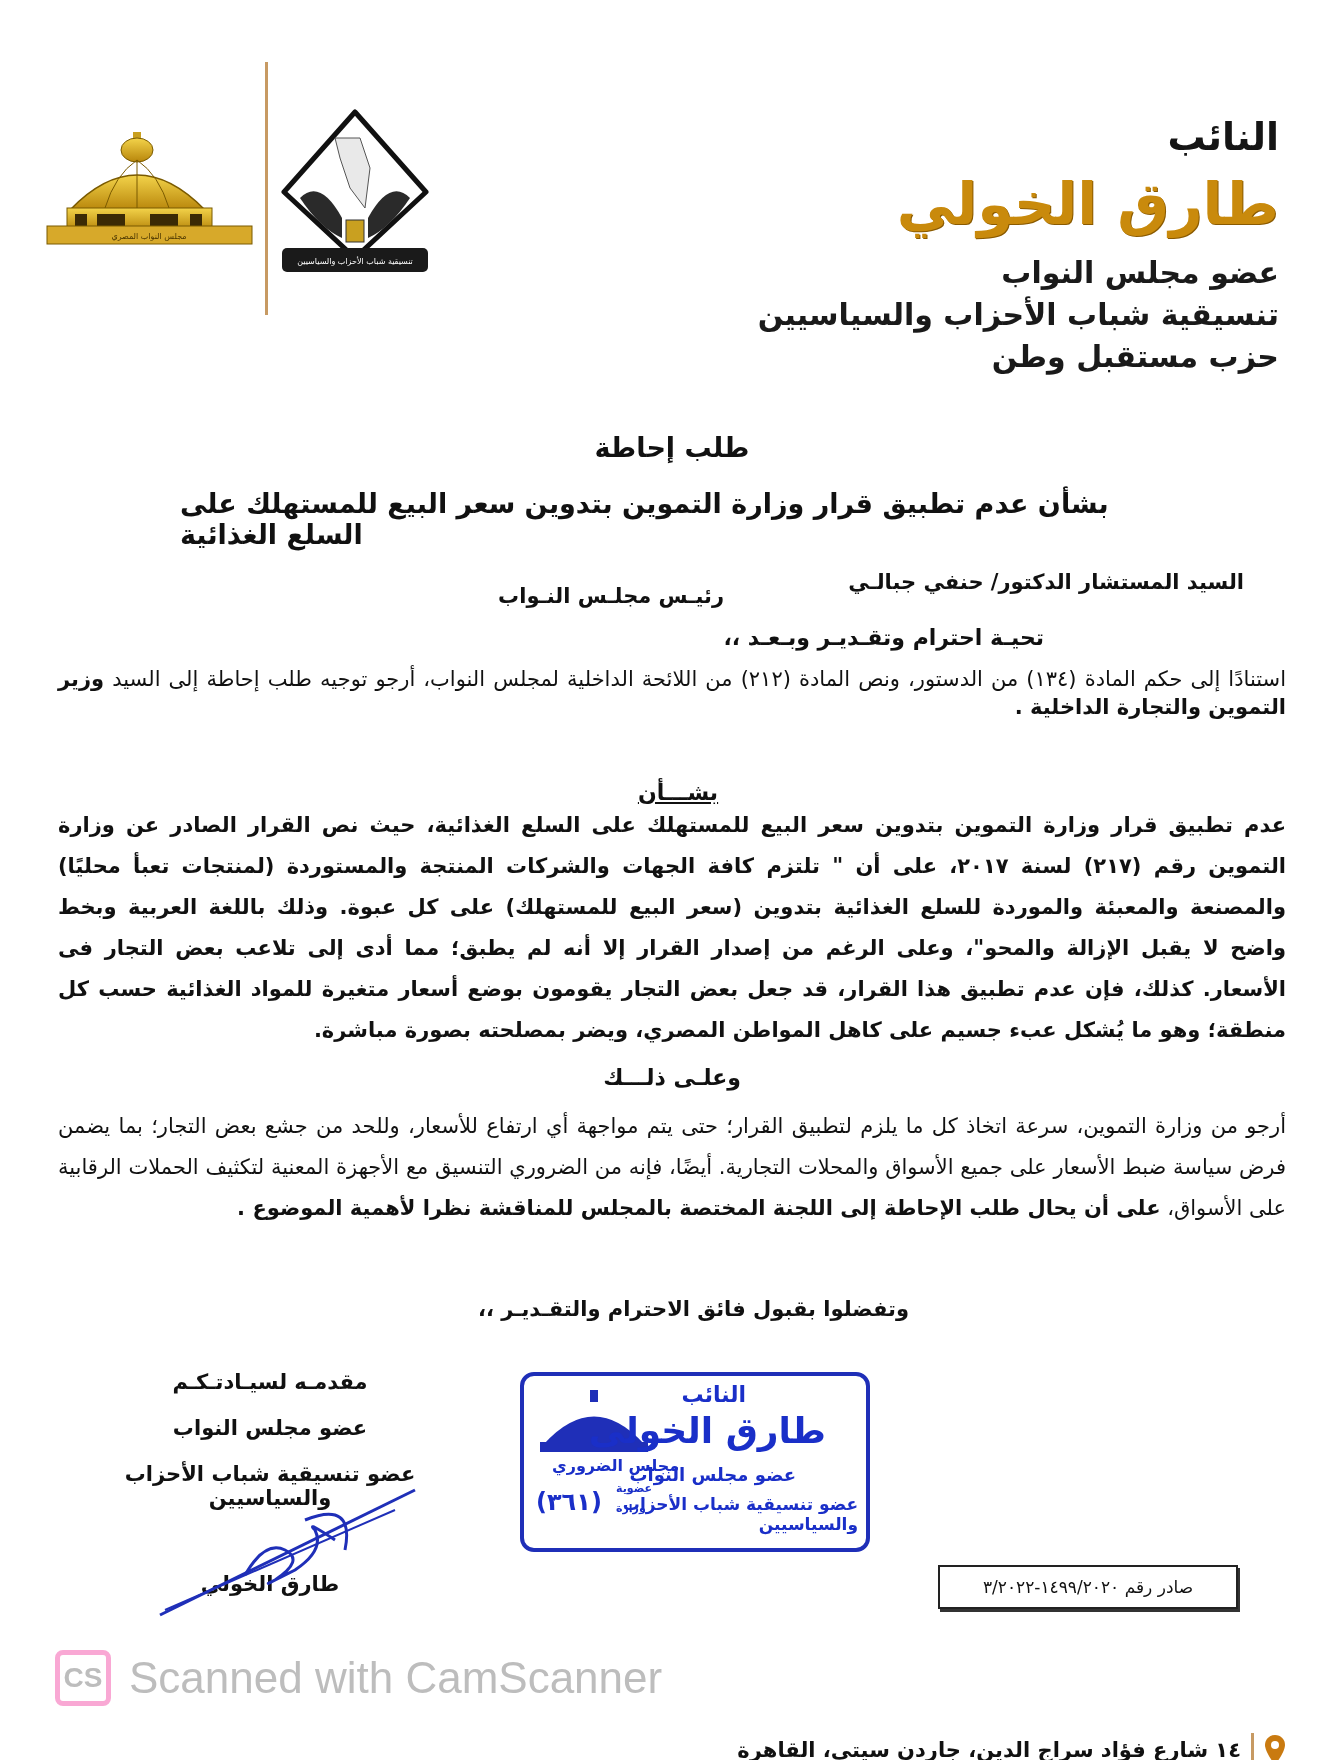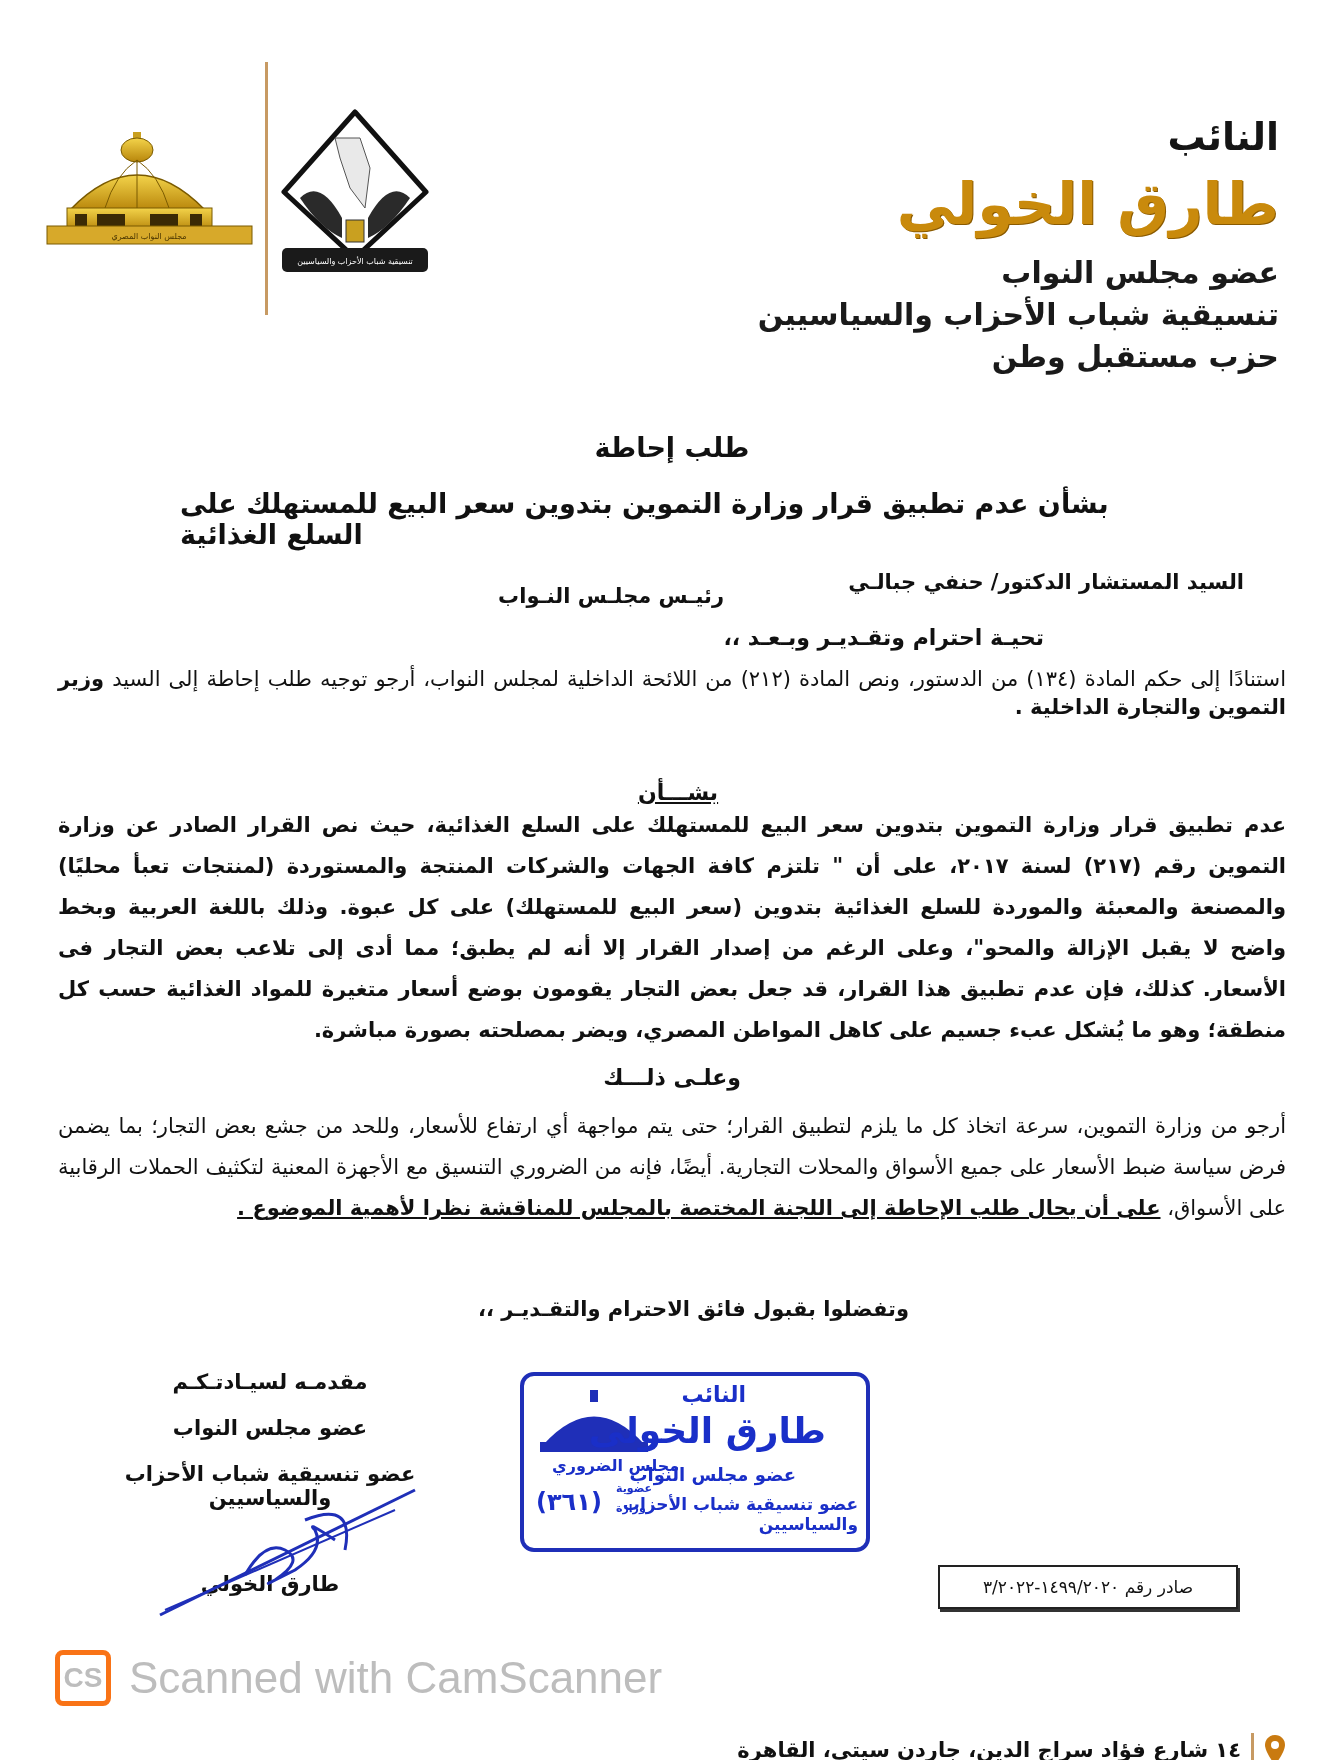--- a/index.html
+++ b/index.html
@@ -25,21 +25,21 @@
   .addr-role { top:584px; right:620px; font-size:21px; font-weight:bold; }
   .greet { top:625px; right:300px; font-size:22px; font-weight:bold; }
 
   .para { font-size:21px; line-height:28px; text-align:justify; text-align-last:right; }
   .p1 { top:665px; right:58px; left:58px; font-weight:normal; }
   .p1b { font-weight:bold; }
   .bisha { top:780px; left:12px; right:0; text-align:center; font-size:22px; font-weight:bold; text-decoration:underline; }
   .p2 { top:805px; right:58px; left:58px; font-weight:bold; line-height:41px; }
   .waala { top:1065px; left:0; right:0; text-align:center; font-size:22px; font-weight:bold; }
   .p3 { top:1106px; right:58px; left:58px; line-height:41px; }
-  .p3 .hl { font-weight:bold; text-decoration:underline; }
+  .p3 .hl { font-weight:bold; }
 
   .closing { top:1297px; right:435px; font-size:21px; font-weight:bold; }
 
   .sig-block { left:60px; top:1370px; width:420px; text-align:center; }
   .sig-line { font-size:21px; font-weight:bold; margin-bottom:22px; }
   .signature { left:155px; top:1480px; width:270px; height:140px; }
 
   
   .stamp { left:520px; top:1372px; width:350px; height:180px; border:4px solid #1f2fb8;
            border-radius:14px; color:#1a2fc8; box-sizing:border-box; }
@@ -52,21 +52,21 @@
   .stamp .s7 { position:absolute; left:92px; top:126px; font-size:11px; font-weight:bold; }
   .stamp .dome { position:absolute; left:10px; top:8px; width:120px; height:80px; }
   .stamp .s8 { position:absolute; left:28px; top:80px; font-size:16px; font-weight:bold; }
 
   .issued { left:938px; top:1565px; width:300px; height:44px; border:2px solid #222;
             box-shadow:2px 3px 0 #333; font-size:17px; display:flex; align-items:center;
             justify-content:center; box-sizing:border-box; }
 
   .camscanner { left:55px; top:1650px; display:flex; align-items:center; gap:18px;
                 color:#bdbdbd; font-family:"Liberation Sans", sans-serif; font-size:44px; }
-  .cs-logo { width:56px; height:56px; border:5px solid #f97316; border-radius:8px;
+  .cs-logo { width:56px; height:56px; border:5px solid #f9a8d4; border-radius:8px;
              display:flex; align-items:center; justify-content:center; font-size:28px;
              font-weight:bold; color:#bdbdbd; box-sizing:border-box; }
 
   .footer { right:58px; top:1733px; display:flex; align-items:center; gap:10px; direction:rtl; }
   .footer-text { font-size:21px; font-weight:bold; }
   .footer-bar { width:3px; height:34px; background:#c79a63; }
   .pin { width:22px; height:32px; }
 </style>
 </head>
 <body>

